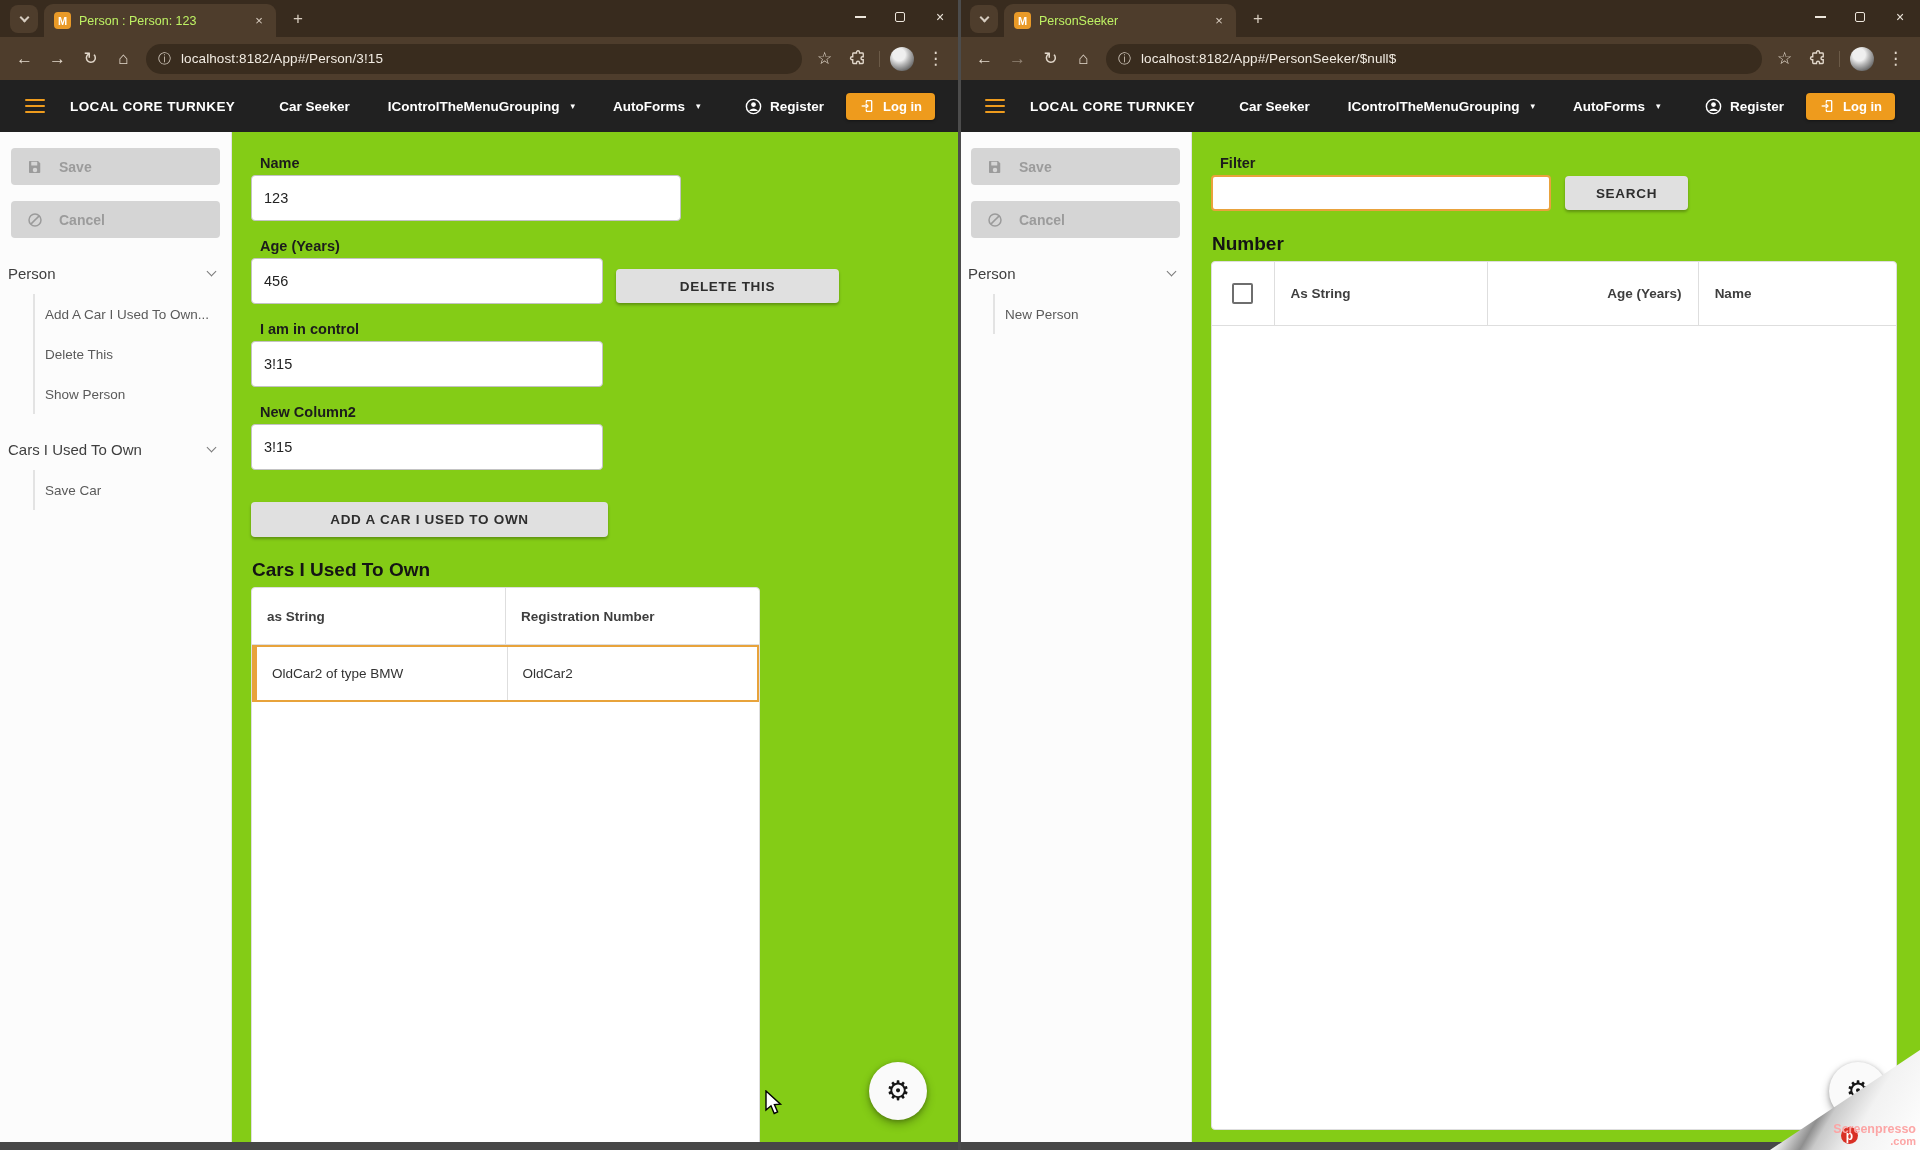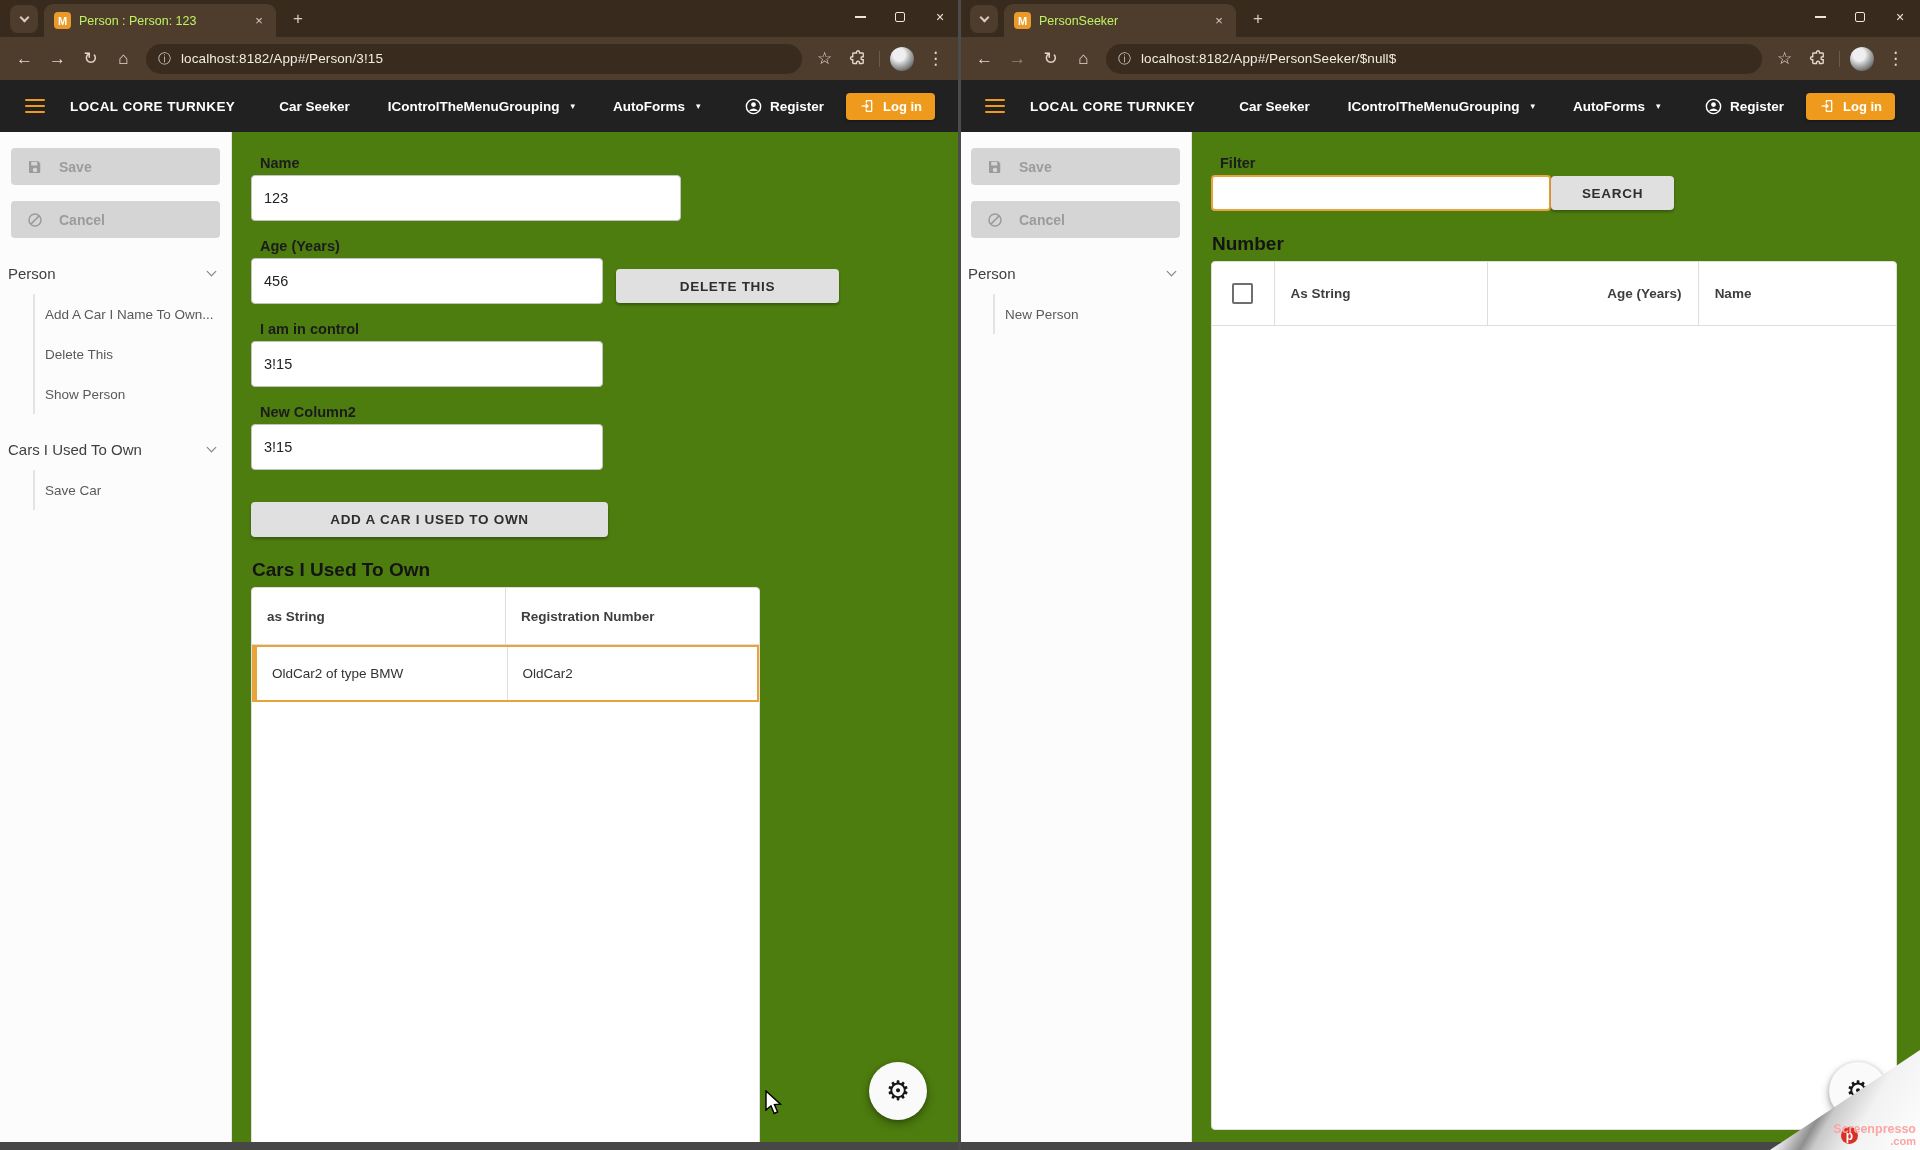--- a/index.html
+++ b/index.html
@@ -67,21 +67,21 @@
     align-items:center; padding-left:15px; gap:15px; color:#9B9B9B; font-size:14px; font-weight:bold; }
   .side-btn svg { width:18px; height:18px; }
   .side-section { margin-top:27px; }
   .side-title { display:flex; align-items:center; justify-content:space-between; padding:0 16px 0 8px;
     font-size:15px; color:#3F3F3F; }
   .side-caret { width:7px; height:7px; border-right:1.6px solid #7a7a7a; border-bottom:1.6px solid #7a7a7a;
     transform:rotate(45deg); margin-top:-4px; }
   .side-items { margin:12px 0 0 33px; border-left:2px solid #E3E3E3; padding-left:10px; }
   .side-item { height:40px; display:flex; align-items:center; font-size:13.5px; color:#5A5A5A; white-space:nowrap; }
 
-  main { position:absolute; left:232px; right:0; top:0; bottom:0; padding:23px 16px 0 19px; background:#4d7c0f; }
+  main { position:absolute; left:232px; right:0; top:0; bottom:0; padding:23px 16px 0 19px; background:#84cc16; }
   .f-label { display:block; font-size:14.5px; font-weight:bold; color:#1C1C1C; margin:0 0 4px 9px; }
   .inp { height:46px; border:1px solid #C3C3C3; border-radius:4px; padding:0 12px; font-size:14.5px;
     color:#222; font-family:inherit; background:#fff; outline:none; display:block; }
   .inp.wide { width:430px; } .inp.std { width:352px; }
   .field { margin-bottom:17px; }
   .row2 { display:flex; gap:13px; }
 
   .gray-btn { background:#E0E0E0; border:none; border-radius:4px; box-shadow:0 2px 3px rgba(0,0,0,.28);
     font-family:inherit; font-size:13.5px; font-weight:bold; letter-spacing:.7px; color:#2E2E2E;
     display:flex; align-items:center; justify-content:center; }
@@ -94,21 +94,21 @@
   .cars-table { width:509px; height:596px; border:1px solid #DEDEDE; border-radius:4px; background:#fff; overflow:hidden; }
   .t-row { display:flex; }
   .t-row.header { height:57px; border-bottom:1px solid #DEDEDE; }
   .t-cell { flex:1; display:flex; align-items:center; padding:0 15px; font-size:13.5px; color:#3E3E3E;
     font-weight:bold; }
   .t-cell + .t-cell { border-left:1px solid #DEDEDE; }
   .t-row.selected { height:57px; border:2px solid #E8A33B; border-left-width:5px; }
   .t-row.selected .t-cell { font-weight:normal; color:#333; }
 
   
-  .filter-row { display:flex; }
+  .filter-row { display:flex; gap:14px; }
   .filter-inp { width:340px; height:36px; border:2px solid #E9A23C; border-radius:4px; padding:0 12px;
     font-size:14.5px; font-family:inherit; outline:none; display:block; background:#fff; }
   .results-table { width:686px; height:869px; border:1px solid #DEDEDE; border-radius:4px; background:#fff; overflow:hidden; }
   .rt-head { display:flex; height:64px; border-bottom:1px solid #DEDEDE; }
   .rt-cell { display:flex; align-items:center; padding:0 16px; font-size:13.5px; font-weight:bold; color:#3E3E3E; }
   .rt-c0 { width:9%; justify-content:center; padding:0; }
   .rt-c1 { width:31.2%; border-left:1px solid #DEDEDE; }
   .rt-c2 { width:30.8%; justify-content:flex-end; border-left:1px solid #DEDEDE; }
   .rt-c3 { width:29%; border-left:1px solid #DEDEDE; }
   .checkbox { width:21px; height:21px; border:2px solid #6E6E6E; border-radius:2px; background:#fff; }
@@ -223,21 +223,21 @@
             <path d="M6.8 17.2 17.2 6.8" stroke="#9B9B9B" stroke-width="2"></path>
           </svg>
         <span>Cancel</span>
       </div>
       <div class="side-section">
         <div class="side-title">
           <span>Person</span>
             <span class="side-caret"></span>
         </div>
         <div class="side-items">
-          <div class="side-item">Add A Car I Name To Own...</div>
+          <div class="side-item">Add A Car I Used To Own...</div>
           <div class="side-item">Delete This</div>
           <div class="side-item">Show Person</div>
         </div>
       </div>
       <div class="side-section">
         <div class="side-title">
           <span>Cars I Used To Own</span>
             <span class="side-caret"></span>
         </div>
         <div class="side-items">

